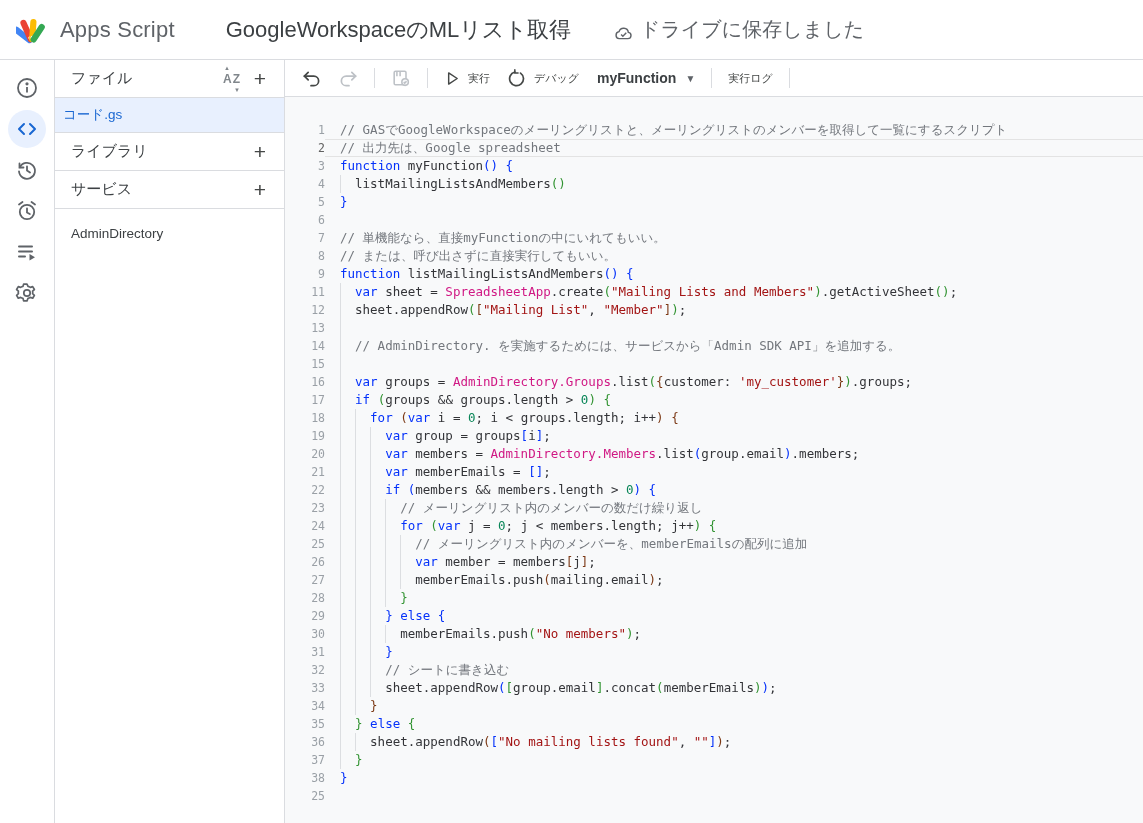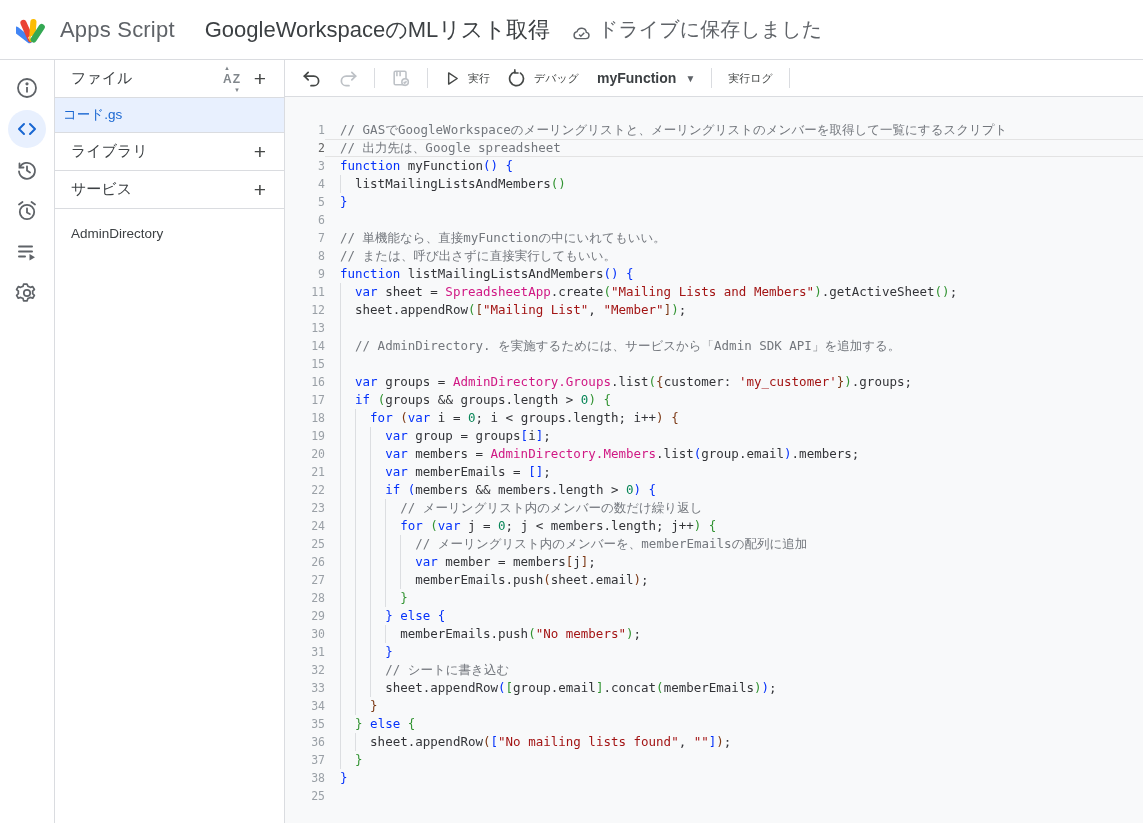--- a/index.html
+++ b/index.html
@@ -1,21 +1,21 @@
 <!DOCTYPE html>
 <html><head>
 <meta charset="utf-8">
 <style>
   * { box-sizing: border-box; margin: 0; padding: 0; }
   html,body { width:1143px; height:823px; overflow:hidden; background:#fff;
     font-family:"Liberation Sans", sans-serif; color:#3c4043; }
 
   
   .app-header { height:60px; display:flex; align-items:center; padding:4px 16px;
-    border-bottom:1px solid #dadce0; background:#fff; }
+    border-bottom:1px solid #dadce0; background:#fff;gap:21px; }
   .logo-wrap { display:flex; align-items:center; gap:10px; cursor:pointer; }
   .app-name { font-size:22px; color:#5f6368; letter-spacing:.2px; }
   .project-title { font-size:22px; color:#3c4043; margin-left:30px; white-space:nowrap; }
   .save-status { display:flex; align-items:flex-end; gap:7px; margin-left:22px;
     font-size:20px; color:#5f6368; white-space:nowrap; }
 
   
   .main { display:flex; height:763px; }
 
   
@@ -261,21 +261,21 @@
         <div class="cl"><span class="ln">17</span><span class="lc"><span class="ig"></span><span class="tk-k">if</span><span class="tk-d"> </span><span class="tk-b2">(</span><span class="tk-d">groups &amp;&amp; groups.length &gt; </span><span class="tk-n">0</span><span class="tk-b2">)</span><span class="tk-d"> </span><span class="tk-b2">{</span></span></div>
         <div class="cl"><span class="ln">18</span><span class="lc"><span class="ig"></span><span class="ig"></span><span class="tk-k">for</span><span class="tk-d"> </span><span class="tk-b3">(</span><span class="tk-k">var</span><span class="tk-d"> i = </span><span class="tk-n">0</span><span class="tk-d">; i &lt; groups.length; i++</span><span class="tk-b3">)</span><span class="tk-d"> </span><span class="tk-b3">{</span></span></div>
         <div class="cl"><span class="ln">19</span><span class="lc"><span class="ig"></span><span class="ig"></span><span class="ig"></span><span class="tk-k">var</span><span class="tk-d"> group = groups</span><span class="tk-b1">[</span><span class="tk-d">i</span><span class="tk-b1">]</span><span class="tk-d">;</span></span></div>
         <div class="cl"><span class="ln">20</span><span class="lc"><span class="ig"></span><span class="ig"></span><span class="ig"></span><span class="tk-k">var</span><span class="tk-d"> members = </span><span class="tk-t">AdminDirectory.Members</span><span class="tk-d">.list</span><span class="tk-b1">(</span><span class="tk-d">group.email</span><span class="tk-b1">)</span><span class="tk-d">.members;</span></span></div>
         <div class="cl"><span class="ln">21</span><span class="lc"><span class="ig"></span><span class="ig"></span><span class="ig"></span><span class="tk-k">var</span><span class="tk-d"> memberEmails = </span><span class="tk-b1">[]</span><span class="tk-d">;</span></span></div>
         <div class="cl"><span class="ln">22</span><span class="lc"><span class="ig"></span><span class="ig"></span><span class="ig"></span><span class="tk-k">if</span><span class="tk-d"> </span><span class="tk-b1">(</span><span class="tk-d">members &amp;&amp; members.length &gt; </span><span class="tk-n">0</span><span class="tk-b1">)</span><span class="tk-d"> </span><span class="tk-b1">{</span></span></div>
         <div class="cl"><span class="ln">23</span><span class="lc"><span class="ig"></span><span class="ig"></span><span class="ig"></span><span class="ig"></span><span class="tk-c">// メーリングリスト内のメンバーの数だけ繰り返し</span></span></div>
         <div class="cl"><span class="ln">24</span><span class="lc"><span class="ig"></span><span class="ig"></span><span class="ig"></span><span class="ig"></span><span class="tk-k">for</span><span class="tk-d"> </span><span class="tk-b2">(</span><span class="tk-k">var</span><span class="tk-d"> j = </span><span class="tk-n">0</span><span class="tk-d">; j &lt; members.length; j++</span><span class="tk-b2">)</span><span class="tk-d"> </span><span class="tk-b2">{</span></span></div>
         <div class="cl"><span class="ln">25</span><span class="lc"><span class="ig"></span><span class="ig"></span><span class="ig"></span><span class="ig"></span><span class="ig"></span><span class="tk-c">// メーリングリスト内のメンバーを、memberEmailsの配列に追加</span></span></div>
         <div class="cl"><span class="ln">26</span><span class="lc"><span class="ig"></span><span class="ig"></span><span class="ig"></span><span class="ig"></span><span class="ig"></span><span class="tk-k">var</span><span class="tk-d"> member = members</span><span class="tk-b3">[</span><span class="tk-d">j</span><span class="tk-b3">]</span><span class="tk-d">;</span></span></div>
-        <div class="cl"><span class="ln">27</span><span class="lc"><span class="ig"></span><span class="ig"></span><span class="ig"></span><span class="ig"></span><span class="ig"></span><span class="tk-d">memberEmails.push</span><span class="tk-b3">(</span><span class="tk-d">sheet.email</span><span class="tk-b3">)</span><span class="tk-d">;</span></span></div>
+        <div class="cl"><span class="ln">27</span><span class="lc"><span class="ig"></span><span class="ig"></span><span class="ig"></span><span class="ig"></span><span class="ig"></span><span class="tk-d">memberEmails.push</span><span class="tk-b3">(</span><span class="tk-d">mailing.email</span><span class="tk-b3">)</span><span class="tk-d">;</span></span></div>
         <div class="cl"><span class="ln">28</span><span class="lc"><span class="ig"></span><span class="ig"></span><span class="ig"></span><span class="ig"></span><span class="tk-b2">}</span></span></div>
         <div class="cl"><span class="ln">29</span><span class="lc"><span class="ig"></span><span class="ig"></span><span class="ig"></span><span class="tk-b1">}</span><span class="tk-d"> </span><span class="tk-k">else</span><span class="tk-d"> </span><span class="tk-b1">{</span></span></div>
         <div class="cl"><span class="ln">30</span><span class="lc"><span class="ig"></span><span class="ig"></span><span class="ig"></span><span class="ig"></span><span class="tk-d">memberEmails.push</span><span class="tk-b2">(</span><span class="tk-s">"No members"</span><span class="tk-b2">)</span><span class="tk-d">;</span></span></div>
         <div class="cl"><span class="ln">31</span><span class="lc"><span class="ig"></span><span class="ig"></span><span class="ig"></span><span class="tk-b1">}</span></span></div>
         <div class="cl"><span class="ln">32</span><span class="lc"><span class="ig"></span><span class="ig"></span><span class="ig"></span><span class="tk-c">// シートに書き込む</span></span></div>
         <div class="cl"><span class="ln">33</span><span class="lc"><span class="ig"></span><span class="ig"></span><span class="ig"></span><span class="tk-d">sheet.appendRow</span><span class="tk-b1">(</span><span class="tk-b2">[</span><span class="tk-d">group.email</span><span class="tk-b2">]</span><span class="tk-d">.concat</span><span class="tk-b2">(</span><span class="tk-d">memberEmails</span><span class="tk-b2">)</span><span class="tk-b1">)</span><span class="tk-d">;</span></span></div>
         <div class="cl"><span class="ln">34</span><span class="lc"><span class="ig"></span><span class="ig"></span><span class="tk-b3">}</span></span></div>
         <div class="cl"><span class="ln">35</span><span class="lc"><span class="ig"></span><span class="tk-b2">}</span><span class="tk-d"> </span><span class="tk-k">else</span><span class="tk-d"> </span><span class="tk-b2">{</span></span></div>
         <div class="cl"><span class="ln">36</span><span class="lc"><span class="ig"></span><span class="ig"></span><span class="tk-d">sheet.appendRow</span><span class="tk-b3">(</span><span class="tk-b1">[</span><span class="tk-s">"No mailing lists found"</span><span class="tk-d">, </span><span class="tk-s">""</span><span class="tk-b1">]</span><span class="tk-b3">)</span><span class="tk-d">;</span></span></div>
         <div class="cl"><span class="ln">37</span><span class="lc"><span class="ig"></span><span class="tk-b2">}</span></span></div>

